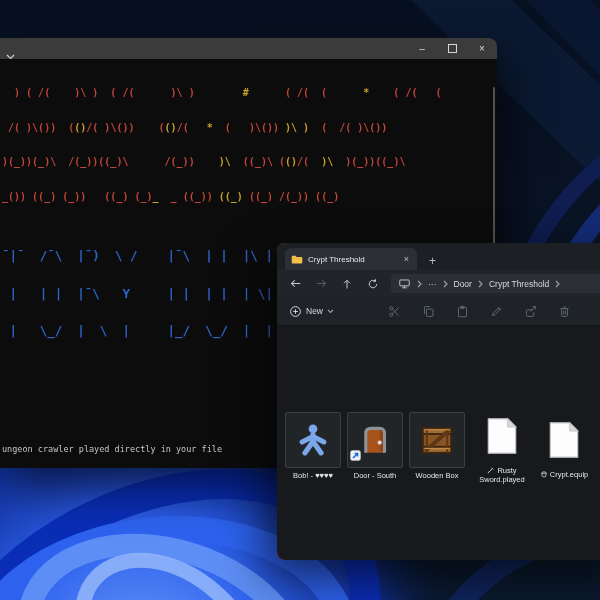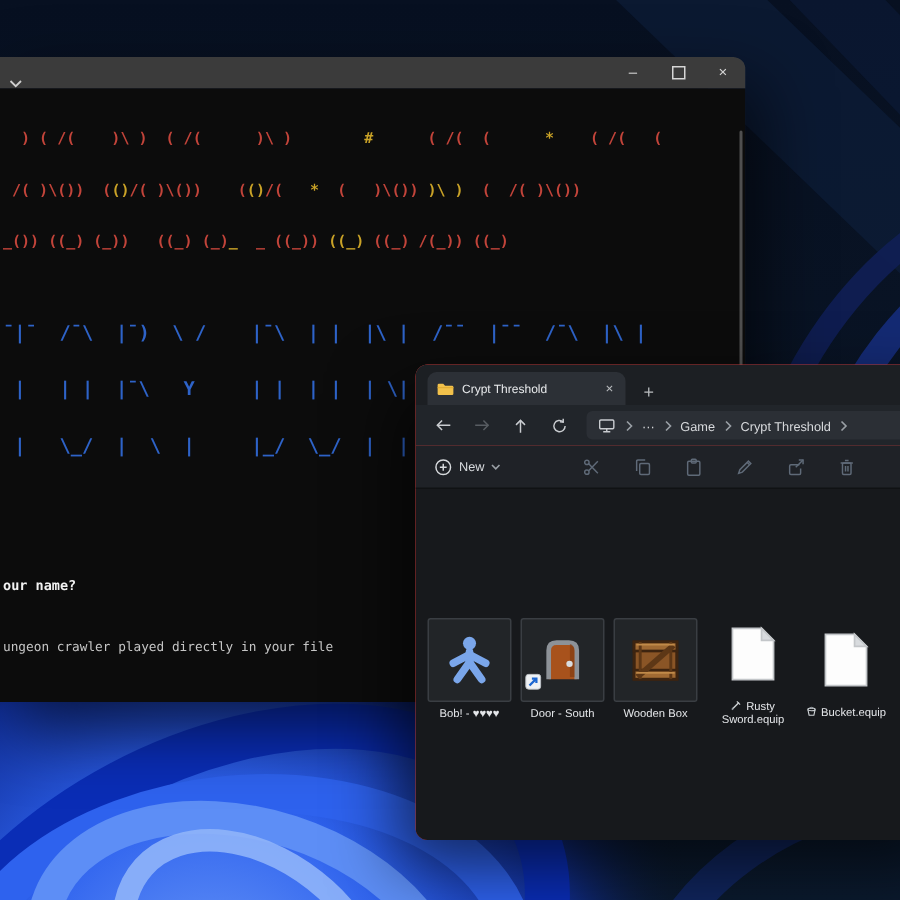--- a/index.html
+++ b/index.html
@@ -116,32 +116,32 @@
         </span>
       <span class="tc-btn">
           <span>×</span>
         </span>
     </div>
   </div>
   <div class="term-body">
     <div class="pre flames">
       <div><span class="seg-r">  ) ( /(    )\ )  ( /(      )\ )        </span><span class="seg-y">#</span><span class="seg-r">      ( /(  (      </span><span class="seg-y">*</span><span class="seg-r">    ( /(   (</span></div>
       <div><span class="seg-r"> /( )\())  (</span><span class="seg-y">()</span><span class="seg-r">/( )\())    (</span><span class="seg-y">()</span><span class="seg-r">/(   </span><span class="seg-y">*</span><span class="seg-r">  (   )\()) </span><span class="seg-y">)\ )</span><span class="seg-r">  (  /( )\())</span></div>
+      <div><span class="seg-r">)(_))(_)\  /(_))((_)\      /(_))    </span><span class="seg-y">)\</span><span class="seg-r">  ((_)\ (</span><span class="seg-y">()</span><span class="seg-r">/(  </span><span class="seg-y">)\</span><span class="seg-r">  )(_))((_)\</span></div>
       <div><span class="seg-r">_()) ((_) (_))   ((_) (_)</span><span class="seg-y">_</span><span class="seg-r">  _ ((_)) </span><span class="seg-y">((_)</span><span class="seg-r"> ((_) /(_)) ((_)</span></div>
     </div>
     <div class="pre titleart">
       <div>¯|¯  /¯\  |¯)  \ /    |¯\  | |  |\ |  /¯¯  |¯¯  /¯\  |\ |</div>
       <div> |   | |  |¯\   Y     | |  | |  | \|  | ¯|  |¯   | |  | \|</div>
       <div> |   \_/  |  \  |     |_/  \_/  |  |  \__|  |__  \_/  |  |</div>
     </div>
     <div class="byline">
       <span class="green">by JuhrJuhr</span><span class="dim">.itch.io</span>
     </div>
     <div class="byline dim">v1.3</div>
-    <div class="prompt">our name?</div>
     <div class="bodytext">
       <div class="tline">ungeon crawler played directly in your file</div>
 
     </div>
     <div class="term-scroll"></div>
   </div>
 </div>
 
 <div class="explorer">
 
@@ -192,21 +192,21 @@
           <svg width="5" height="8" viewBox="0 0 5 8">
             <polyline points="1,1 4,4 1,7" fill="none" stroke="currentColor" stroke-width="1.1"></polyline>
           </svg>
         </span>
       <span class="crumb-txt">···</span>
       <span class="crumb-chev">
           <svg width="5" height="8" viewBox="0 0 5 8">
             <polyline points="1,1 4,4 1,7" fill="none" stroke="currentColor" stroke-width="1.1"></polyline>
           </svg>
         </span>
-      <span class="crumb-txt">Game</span>
+      <span class="crumb-txt">Door</span>
       <span class="crumb-chev">
           <svg width="5" height="8" viewBox="0 0 5 8">
             <polyline points="1,1 4,4 1,7" fill="none" stroke="currentColor" stroke-width="1.1"></polyline>
           </svg>
         </span>
       <span class="crumb-txt">Crypt Threshold</span>
       <span class="crumb-chev">
           <svg width="5" height="8" viewBox="0 0 5 8">
             <polyline points="1,1 4,4 1,7" fill="none" stroke="currentColor" stroke-width="1.1"></polyline>
           </svg>
@@ -353,36 +353,36 @@
           <path d="M19,2 V9 H26 Z" fill="#d8dbde" stroke="#c3c6c9" stroke-width="1"></path>
         </svg>
       </div>
       <div class="flabel">
         <svg width="8" height="8" viewBox="0 0 12 12" style="vertical-align:-1px">
             <line x1="2.2" y1="9.8" x2="8.4" y2="3.6" stroke="#cfd3d6" stroke-width="1.4"></line>
             <line x1="6.4" y1="2.4" x2="9.6" y2="5.6" stroke="#cfd3d6" stroke-width="1.2"></line>
             <line x1="1.4" y1="10.6" x2="3" y2="9" stroke="#9aa0a6" stroke-width="1.6"></line>
           </svg>
         <span>Rusty</span><br>
-        <span>Sword.equip</span>
+        <span>Sword.played</span>
       </div>
     </div>
 
     <div class="cell wide">
       <div class="docwrap">
         <svg width="32" height="40" viewBox="0 0 28 34">
           <path d="M2,2 H19 L26,9 V32 H2 Z" fill="#fdfdfd" stroke="#c3c6c9" stroke-width="1"></path>
           <path d="M19,2 V9 H26 Z" fill="#d8dbde" stroke="#c3c6c9" stroke-width="1"></path>
         </svg>
       </div>
       <div class="flabel">
         <svg width="8" height="8" viewBox="0 0 12 12" style="vertical-align:-1px">
             <path d="M2.4,4.6 L3.6,10.2 H8.4 L9.6,4.6" fill="none" stroke="#cfd3d6" stroke-width="1.1"></path>
             <ellipse cx="6" cy="4.4" rx="3.7" ry="1.3" fill="none" stroke="#cfd3d6" stroke-width="1.1"></ellipse>
             <path d="M3,4 Q6,0.6 9,4" fill="none" stroke="#9aa0a6" stroke-width="0.9"></path>
           </svg>
-        <span>Bucket.equip</span>
+        <span>Crypt.equip</span>
       </div>
     </div>
 
   </div>
 
 </div>
 
 </body></html>

